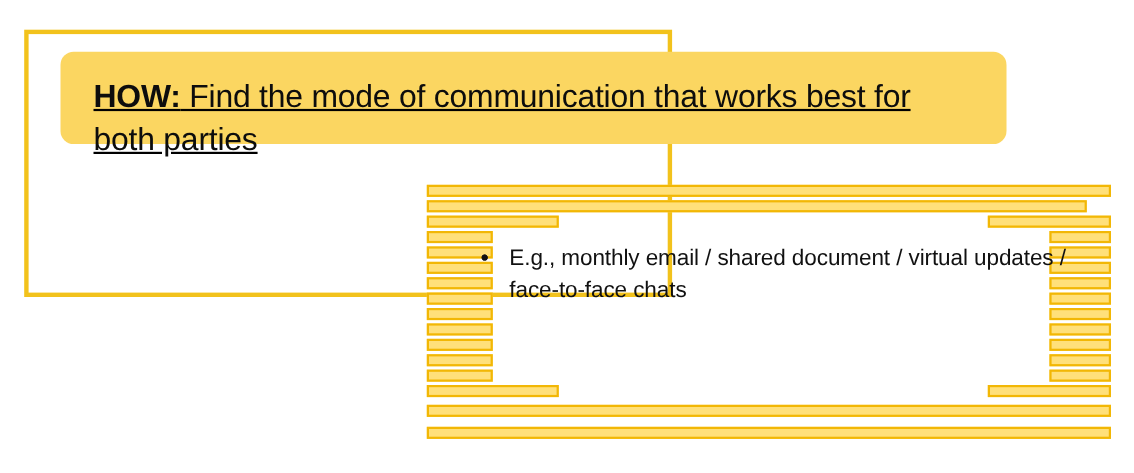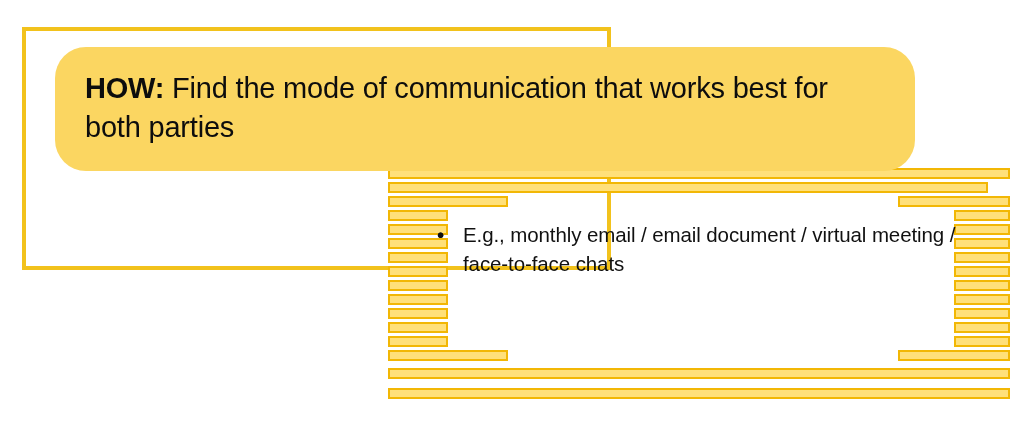--- a/index.html
+++ b/index.html
@@ -52,26 +52,27 @@
   }
   .stripe-bar.left  { left: 0; }
   .stripe-bar.right { right: 0; }
 
   
   #title-box {
     position: absolute;
     left: 55px;
     top: 47px;
     width: 860px;
-    height: 124px;
+    height: 84px;
     background: #FBD661;
-    border-radius: 31px;
+    border-radius: 12px;
     z-index: 4;
     box-sizing: border-box;
     padding: 22px 30px 0 30px;
+    text-decoration: underline;
   }
   #title-text {
     font-family: "Liberation Sans", sans-serif;
     font-size: 29px;
     line-height: 1.35;
     color: #0d0d0d;
     letter-spacing: -0.2px;
     margin: 0;
   }
   #title-text .lead {
@@ -178,15 +179,15 @@
     </div>
   </div>
 
 <div id="title-box">
   <p id="title-text"><span class="lead">HOW:</span><span> Find the mode of communication that works best for both parties</span></p>
 </div>
 
 <div id="bullet-panel">
   <ul class="bullets" id="bullet-list">
       <li><span class="dot">•</span></li>
-      <li><span class="dot">•</span><span>E.g., monthly email / email document / virtual meeting / face-to-face chats</span></li>
+      <li><span class="dot">•</span><span>E.g., monthly email / shared document / virtual updates / face-to-face chats</span></li>
     </ul>
 </div>
 
 </body></html>

